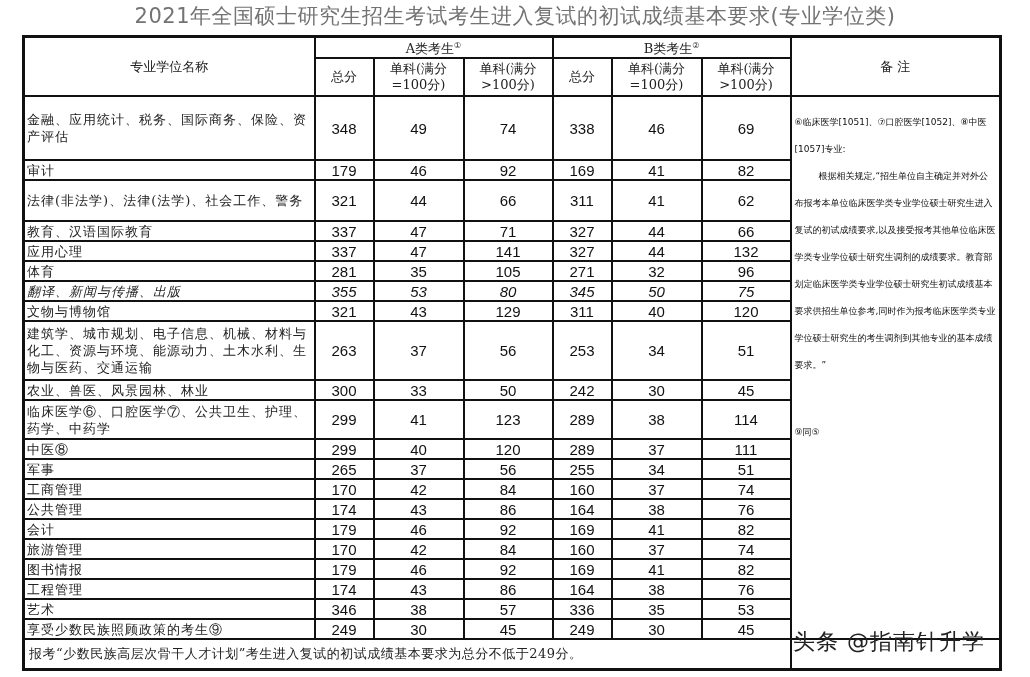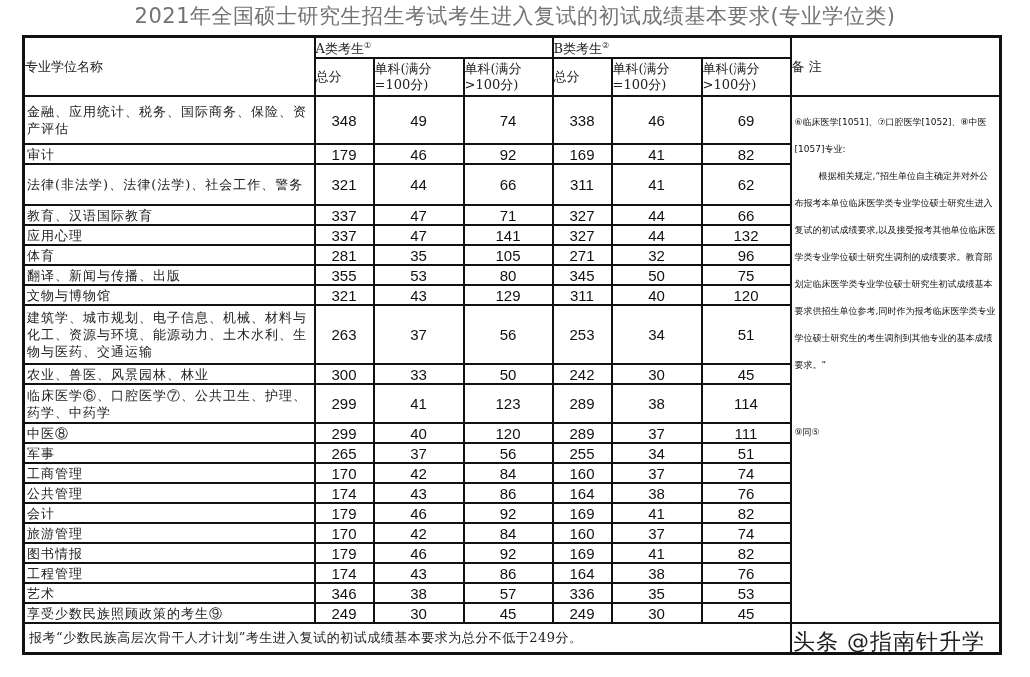--- a/index.html
+++ b/index.html
@@ -1,20 +1,20 @@
 <!DOCTYPE html>
 <html><head>
 <meta charset="utf-8">
 <style>
   html, body { margin: 0; padding: 0; background: #ffffff; }
   body { width: 1030px; height: 677px; position: relative; overflow: hidden; font-family: "DejaVu Serif", serif; color: #111; }
   .title { position: absolute; left: 0; top: 2px; width: 1030px; text-align: center; font-family: "DejaVu Sans", sans-serif; font-size: 21px; letter-spacing: 0.5px; color: #737373; }
   table.main { position: absolute; left: 22px; top: 35px; width: 977px; border-collapse: collapse; table-layout: fixed; border: 3px solid #111; }
   table.main td, table.main th { border: 2px solid #111; padding: 0; font-weight: normal; }
-  .hdr { font-size: 13px; text-align: left; color: #222; line-height: 16px; }
+  .hdr { font-size: 13px; text-align: center; color: #222; line-height: 16px; }
   .name { font-size: 13px; text-align: left; padding-left: 2px !important; line-height: 17px; color: #222; letter-spacing: 1px; }
   .num { font-family: "Liberation Sans", sans-serif; font-size: 15px; text-align: center; color: #111; }
   sup { font-size: 8px; }
   .remarks { vertical-align: top; font-family: "DejaVu Sans", sans-serif; font-weight: bold; font-size: 9px; line-height: 27px; padding: 4px 3px 0 3px !important; color: #111; }
   .remarks p { margin: 0; }
   .indent { text-indent: 24px; }
   .footer-note { font-size: 13px; padding-left: 4px !important; height: 28px; color: #222; letter-spacing: 0.5px; }
   .watermark { position: absolute; left: 793px; top: 627px; font-family: "DejaVu Sans", sans-serif; font-size: 22px; color: #222; letter-spacing: 1px; }
 </style>
 </head>
@@ -43,21 +43,21 @@
     <tr style="height:38px">
       <th class="hdr">总分</th>
       <th class="hdr">单科(满分=100分)</th>
       <th class="hdr">单科(满分&gt;100分)</th>
       <th class="hdr">总分</th>
       <th class="hdr">单科(满分=100分)</th>
       <th class="hdr">单科(满分&gt;100分)</th>
     </tr>
   </thead>
   <tbody id="tbody">
-      <tr style="height: 48px;">
+      <tr style="height: 64px;">
         <td class="name">金融、应用统计、税务、国际商务、保险、资产评估</td>
         <td class="num">348</td>
         <td class="num">49</td>
         <td class="num">74</td>
         <td class="num">338</td>
         <td class="num">46</td>
         <td class="num">69</td>
         <td class="remarks" rowspan="21">
           <p style="margin-top: 8px;">⑥临床医学[1051]、⑦口腔医学[1052]、⑧中医[1057]专业:</p>
           <p class="indent">根据相关规定,“招生单位自主确定并对外公布报考本单位临床医学类专业学位硕士研究生进入复试的初试成绩要求,以及接受报考其他单位临床医学类专业学位硕士研究生调剂的成绩要求。教育部划定临床医学类专业学位硕士研究生初试成绩基本要求供招生单位参考,同时作为报考临床医学类专业学位硕士研究生的考生调剂到其他专业的基本成绩要求。”</p>
@@ -102,21 +102,21 @@
       </tr>
       <tr style="height: 20px;">
         <td class="name">体育</td>
         <td class="num">281</td>
         <td class="num">35</td>
         <td class="num">105</td>
         <td class="num">271</td>
         <td class="num">32</td>
         <td class="num">96</td>
       </tr>
-      <tr style="height: 20px;">
+      <tr style="height: 20px; font-style: italic;">
         <td class="name">翻译、新闻与传播、出版</td>
         <td class="num">355</td>
         <td class="num">53</td>
         <td class="num">80</td>
         <td class="num">345</td>
         <td class="num">50</td>
         <td class="num">75</td>
       </tr>
       <tr style="height: 20px;">
         <td class="name">文物与博物馆</td>

